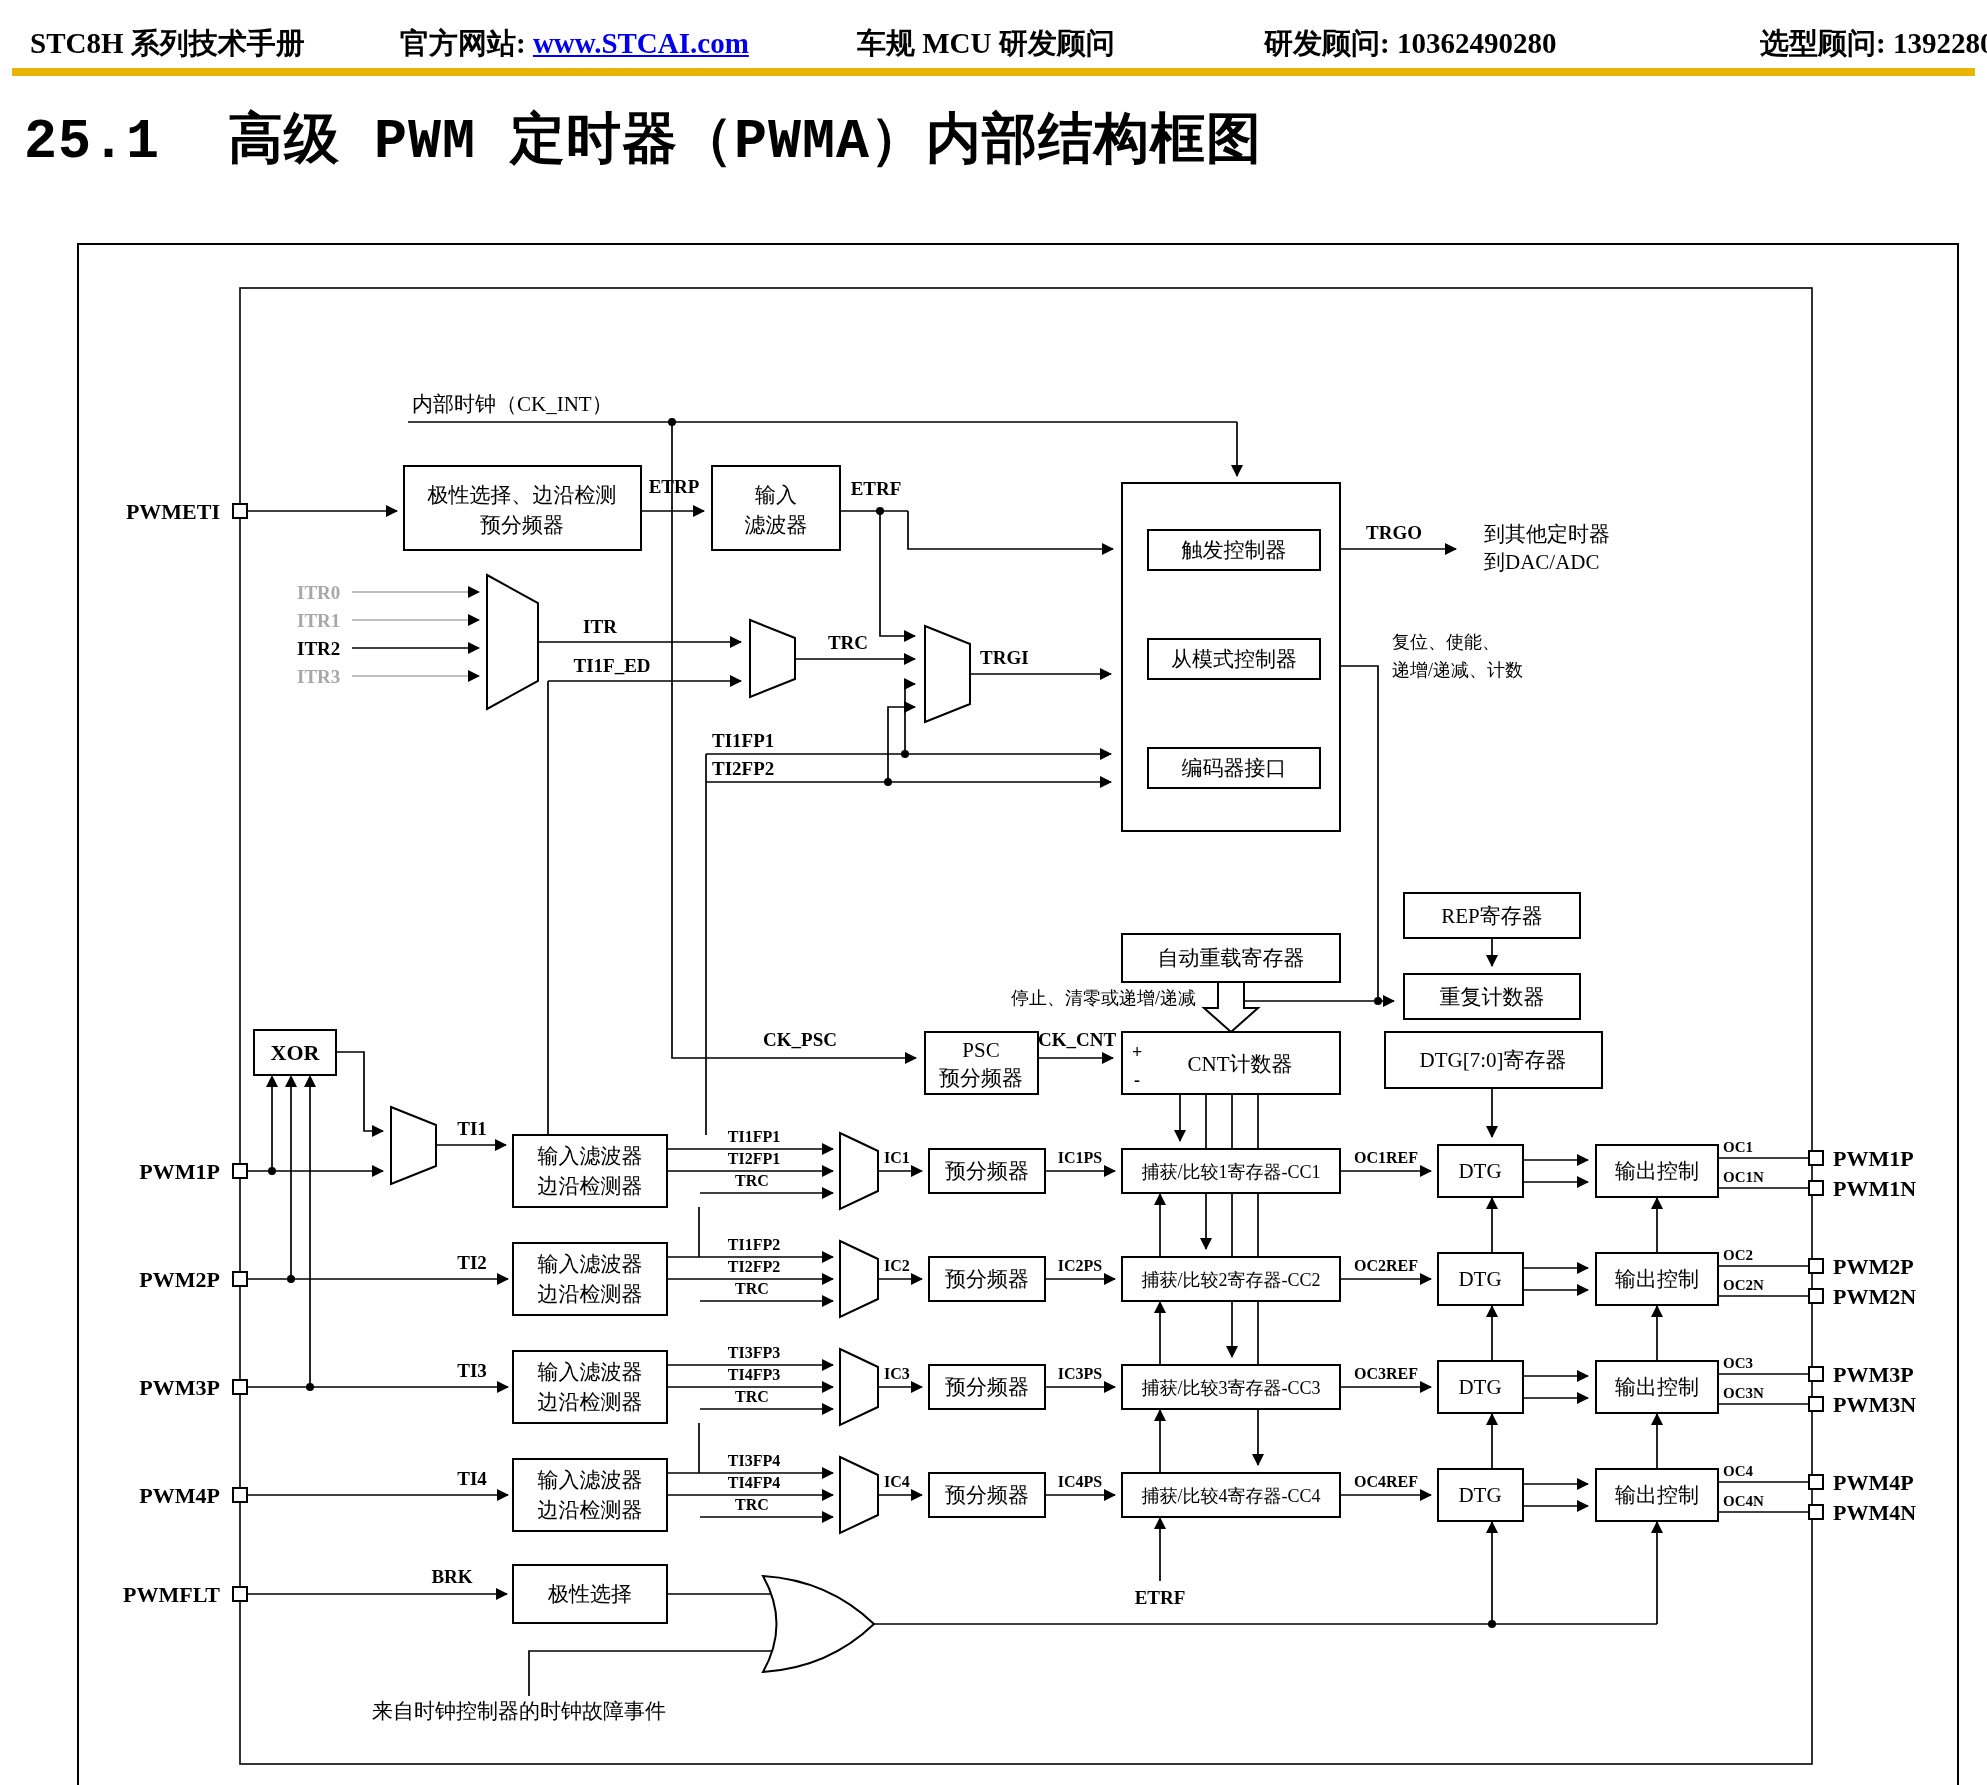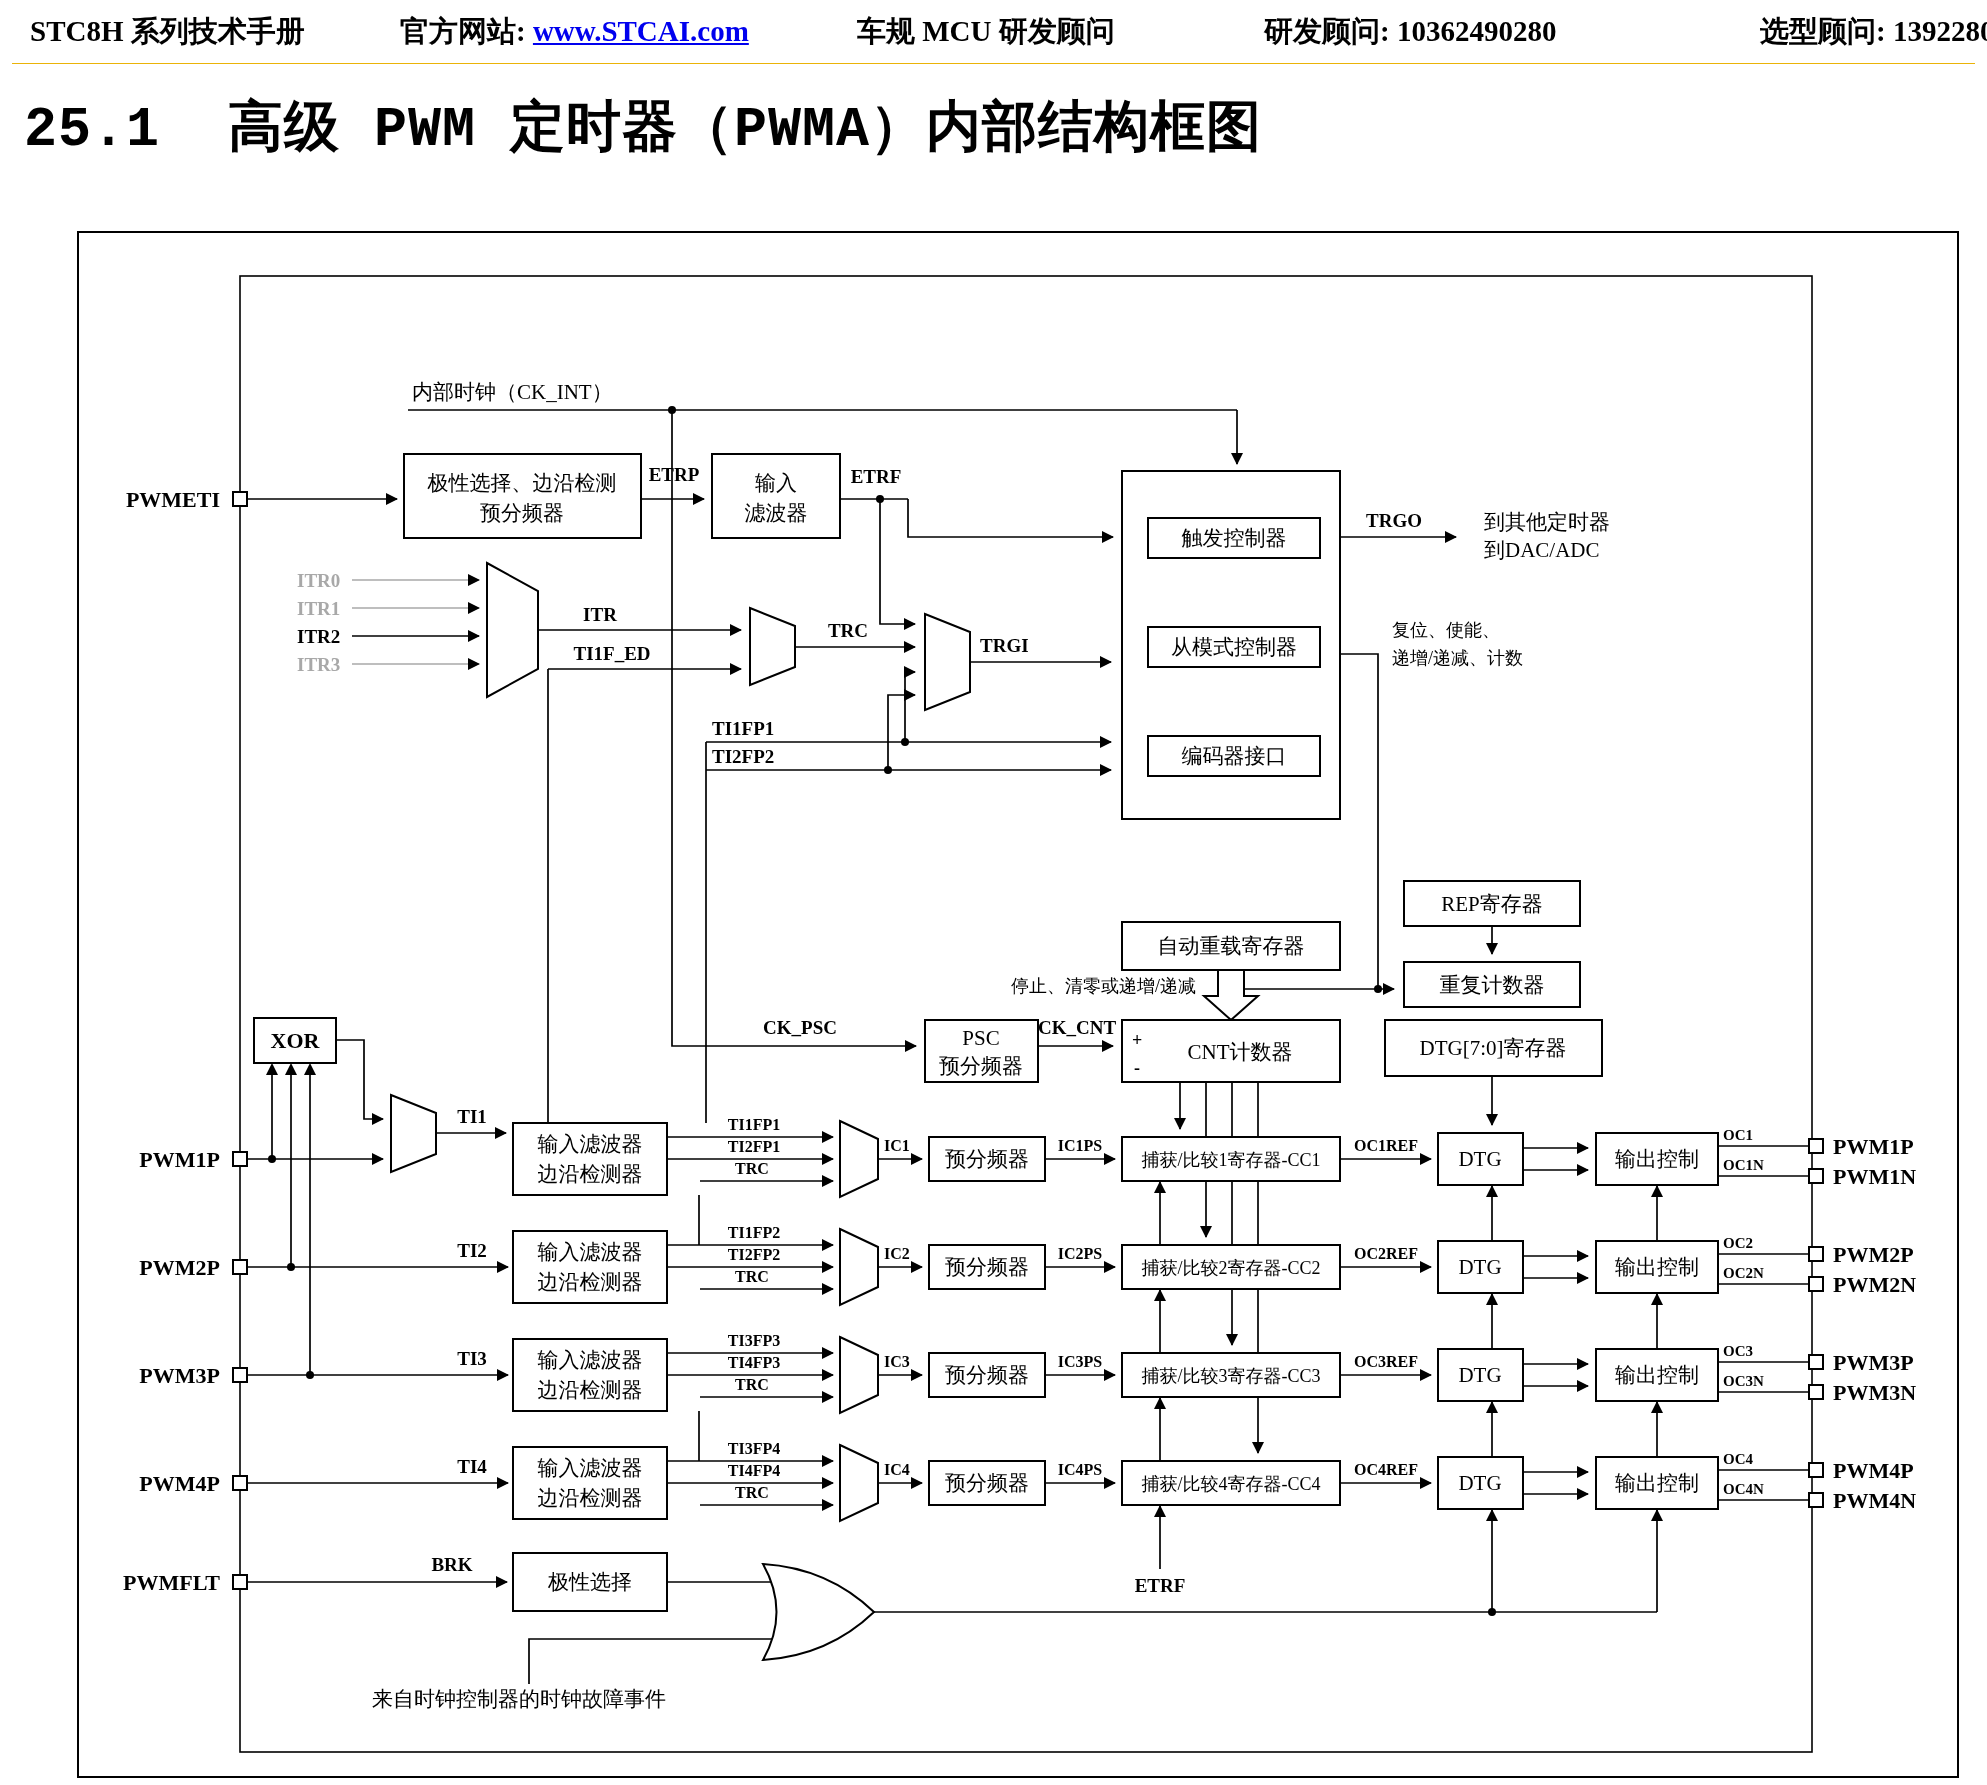--- a/index.html
+++ b/index.html
@@ -1,18 +1,18 @@
 <!DOCTYPE html>
 <html><head>
 <meta charset="utf-8">
 <style>
 *{margin:0;padding:0;box-sizing:border-box}
 html,body{background:#fff}
 body{width:1987px;height:1785px;position:relative;overflow:hidden;font-family:"Liberation Serif",serif;color:#000}
-.header{position:relative;height:64px;border-bottom:1px solid #eab308;margin:0 12px}
+.header{position:relative;height:64px;border-bottom:8px solid #eab308;margin:12px 12px}
 .h-item{position:absolute;top:12px;font-weight:bold;font-size:29px;white-space:nowrap}
 .link{color:#0000ee;text-decoration:underline;cursor:pointer}
 .title{font-family:Liberation Mono, monospace;font-weight:900;font-size:55px;margin:26px 0 0 24px;white-space:pre;letter-spacing:1px}
 svg{display:block;margin-top:60px}
 .bx{fill:#fff;stroke:#000;stroke-width:2}
 .ln{stroke:#000;stroke-width:1.7;fill:none}
 .mut{stroke:#a8a8a8}
 .ar{marker-end:url(#arw)}
 .dot{fill:#000;stroke:none}
 .tri{fill:#000;stroke:none}

